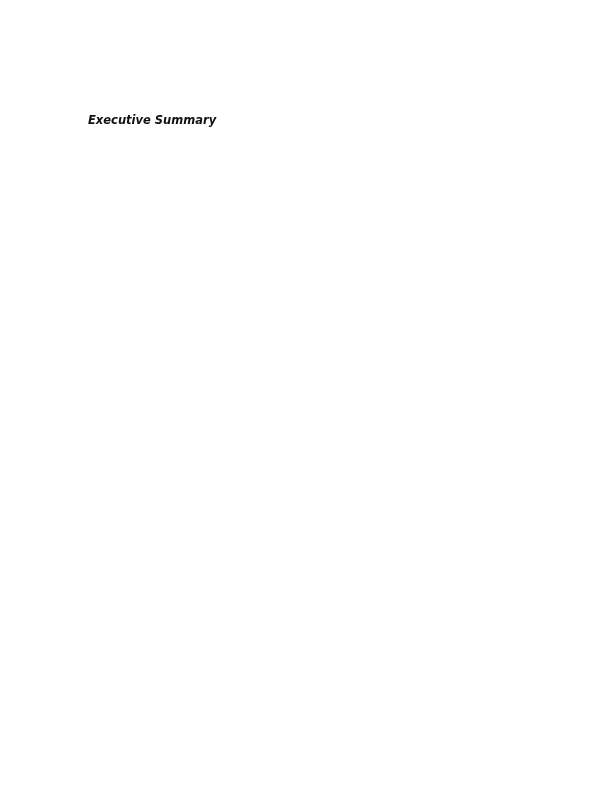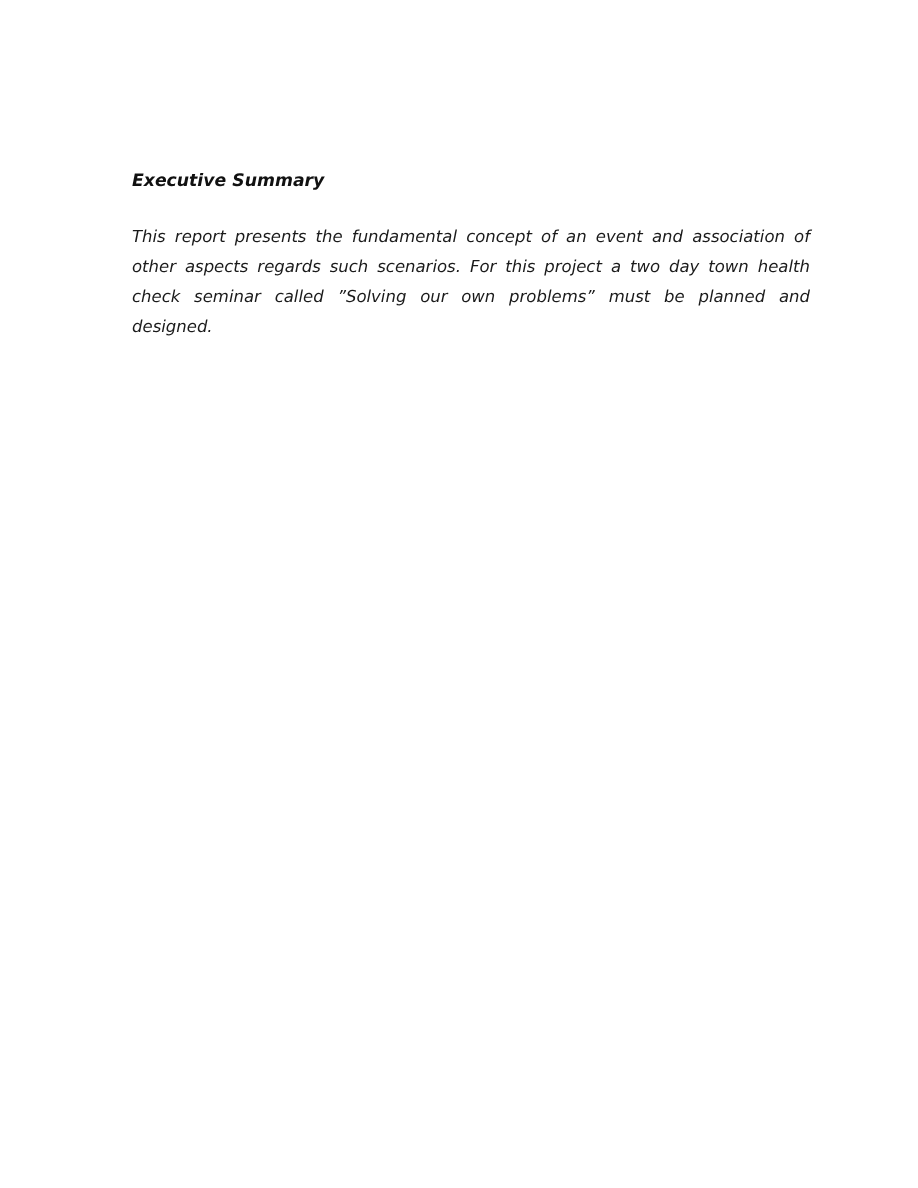--- a/index.html
+++ b/index.html
@@ -36,15 +36,14 @@
     text-align: justify;
     text-justify: inter-word;
   }
 </style>
 </head>
 <body>
 
 <div class="page">
   <div class="content">
     <div class="section-heading">Executive Summary</div>
-    <p class="body-paragraph">This report presents the fundamental concept of an event and association of other aspects regards such scenarios. For this project a two day town health check seminar called ”Solving our own problems” must be planned and designed.</p>
   </div>
 </div>
 
 </body></html>

